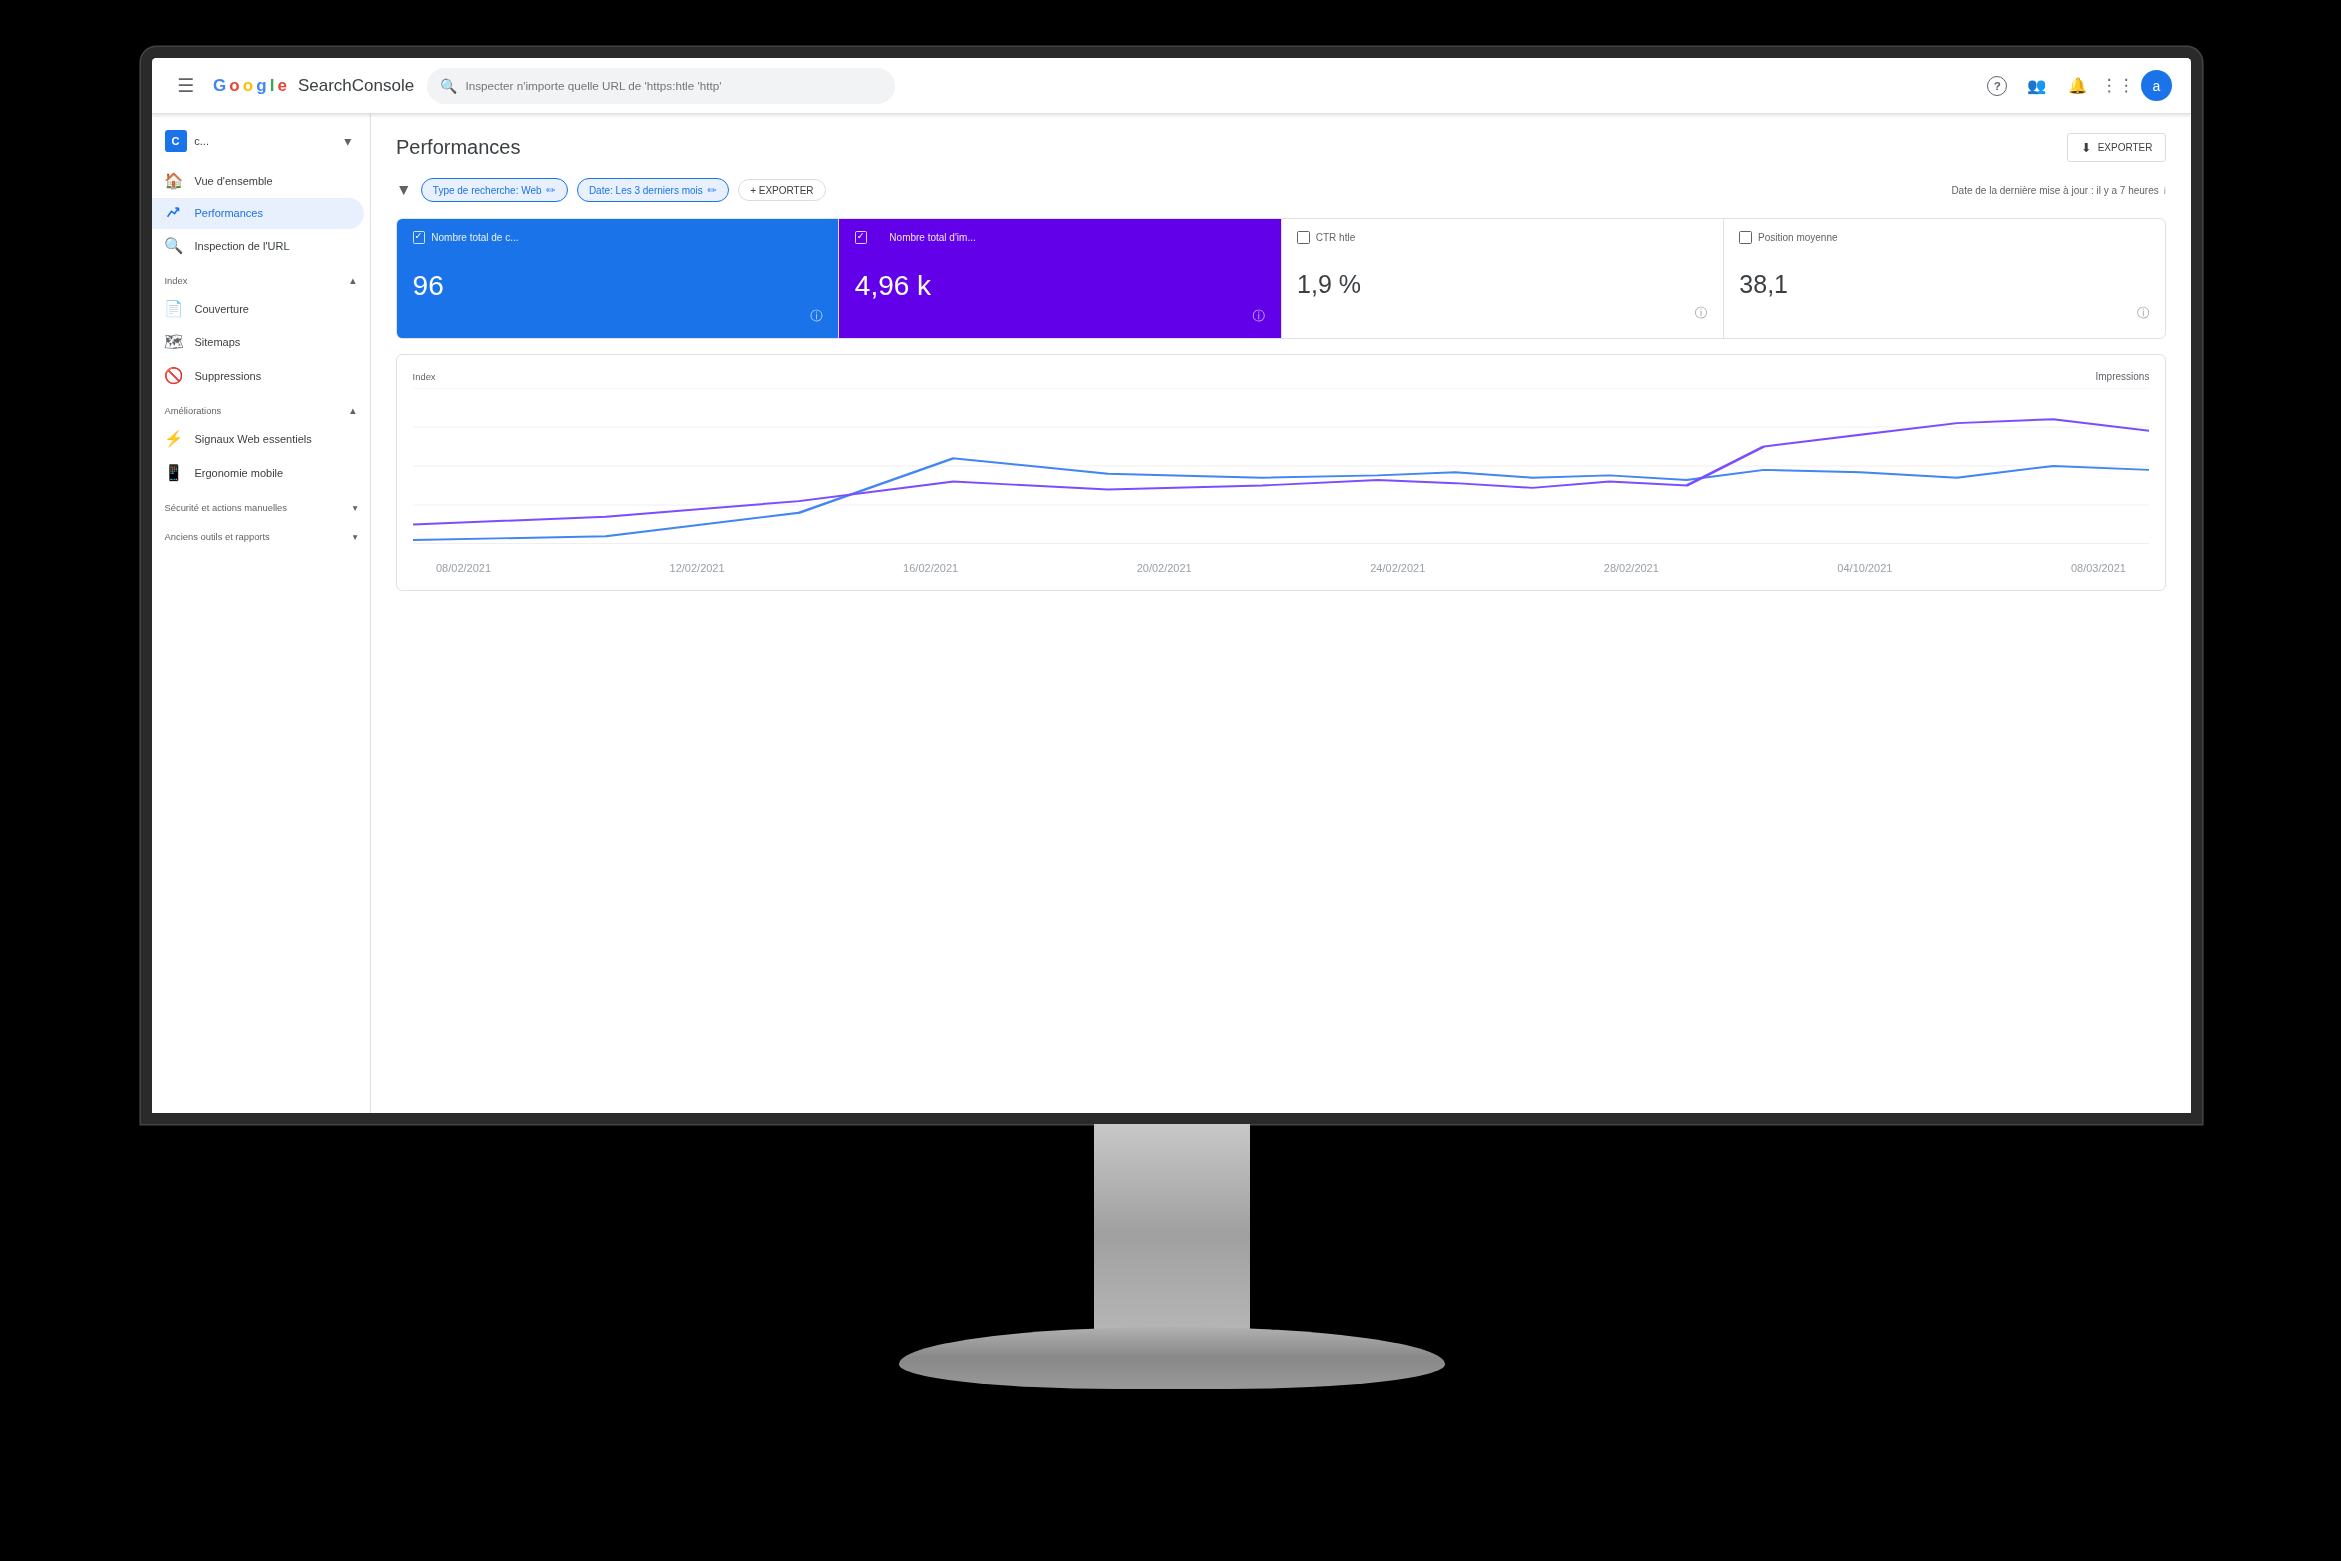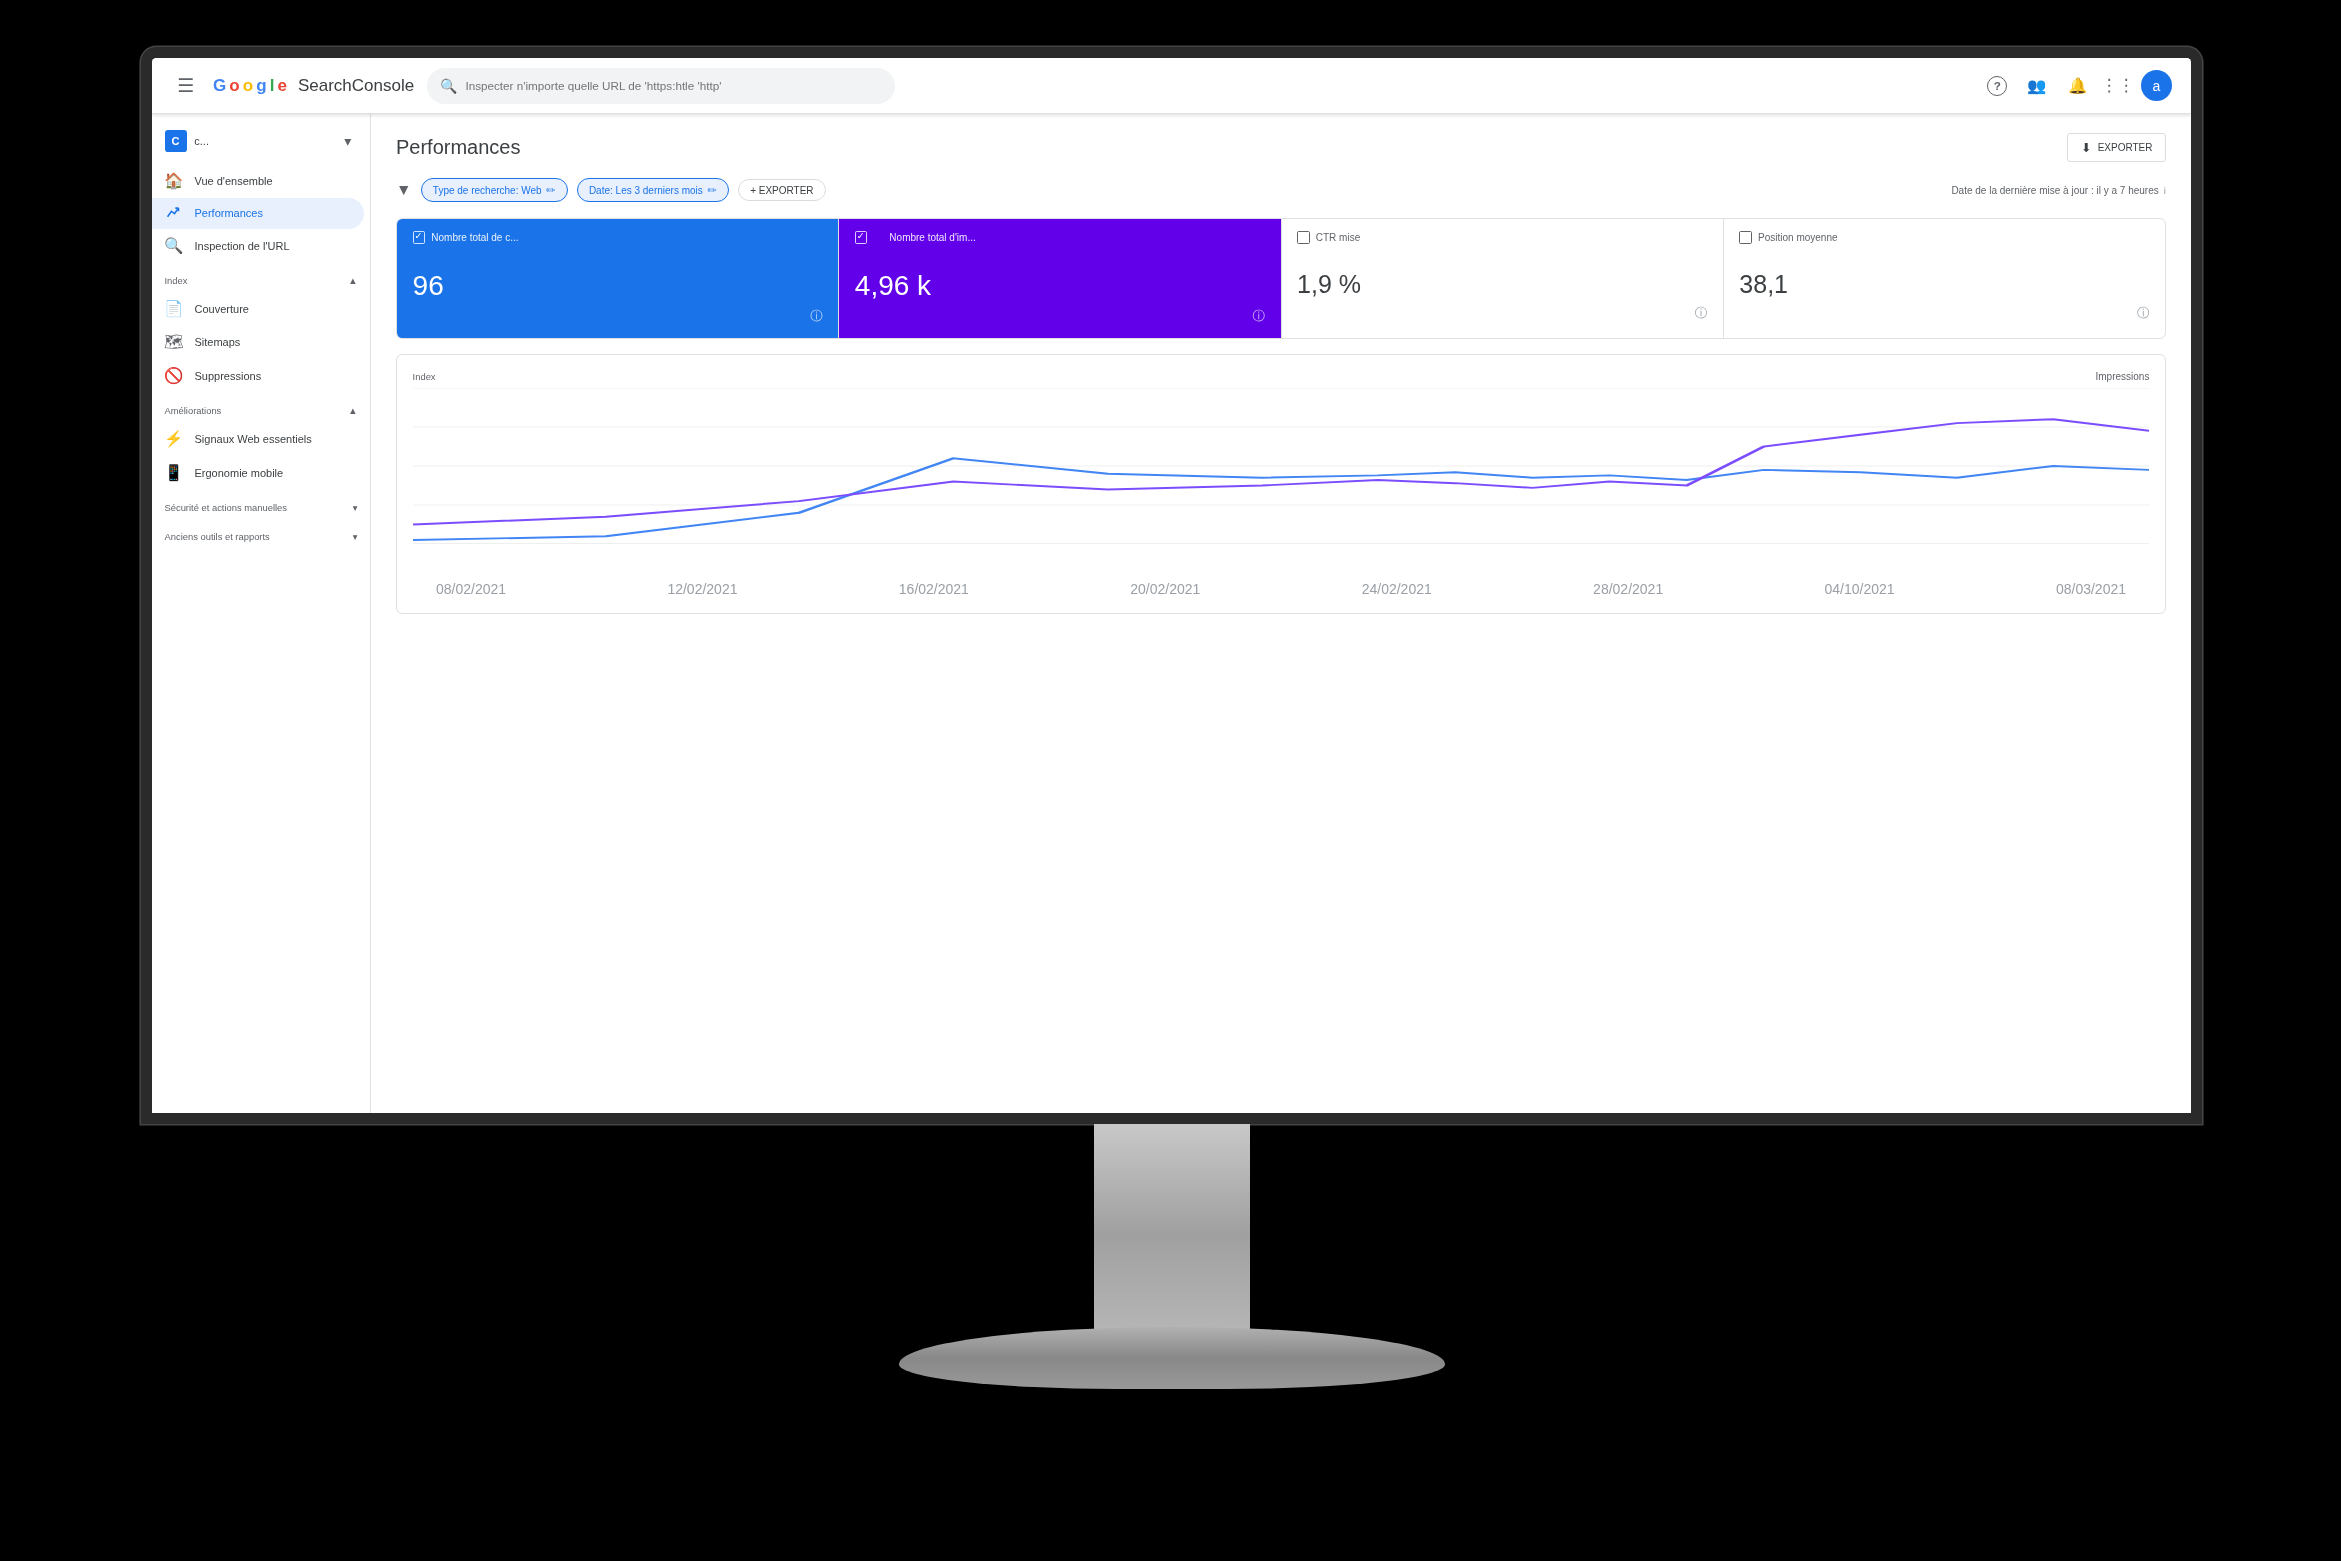--- a/index.html
+++ b/index.html
@@ -472,22 +472,22 @@
       letter-spacing: 0.4px;
     }
     .tab-item.active {
       color: #1a73e8;
       border-bottom-color: #1a73e8;
     }
 
     .chart-x-labels {
       display: flex;
       justify-content: space-between;
-      margin-top: 21px;
-      font-size: 14px;
+      margin-top: 2px;
+      font-size: 11px;
       color: #9aa0a6;
       padding: 0 23.4px;
     }
 
     .imac-chin {
       height: 34px;
       background: linear-gradient(180deg, #d0d0d0 0%, #b8b8b8 100%);
       border-radius: 0 0 7.8px 7.8px;
       display: flex;
       align-items: center;
@@ -648,21 +648,21 @@
                 </div>
                 <div class="metric-value">4,96 k</div>
                 <div class="metric-footer">
                   <span class="metric-info">ⓘ</span>
                 </div>
               </div>
 
               <div class="metric-card">
                 <div class="metric-header" style="color:#5f6368">
                   <span class="metric-checkbox" style="border-color:#5f6368"></span>
-                  <span>CTR mise</span>
+                  <span>CTR htle</span>
                 </div>
                 <div class="metric-value">1,9 %</div>
                 <div class="metric-footer">
                   <span class="metric-info">ⓘ</span>
                 </div>
               </div>
 
               <div class="metric-card">
                 <div class="metric-header" style="color:#5f6368">
                   <span class="metric-checkbox" style="border-color:#5f6368"></span>

